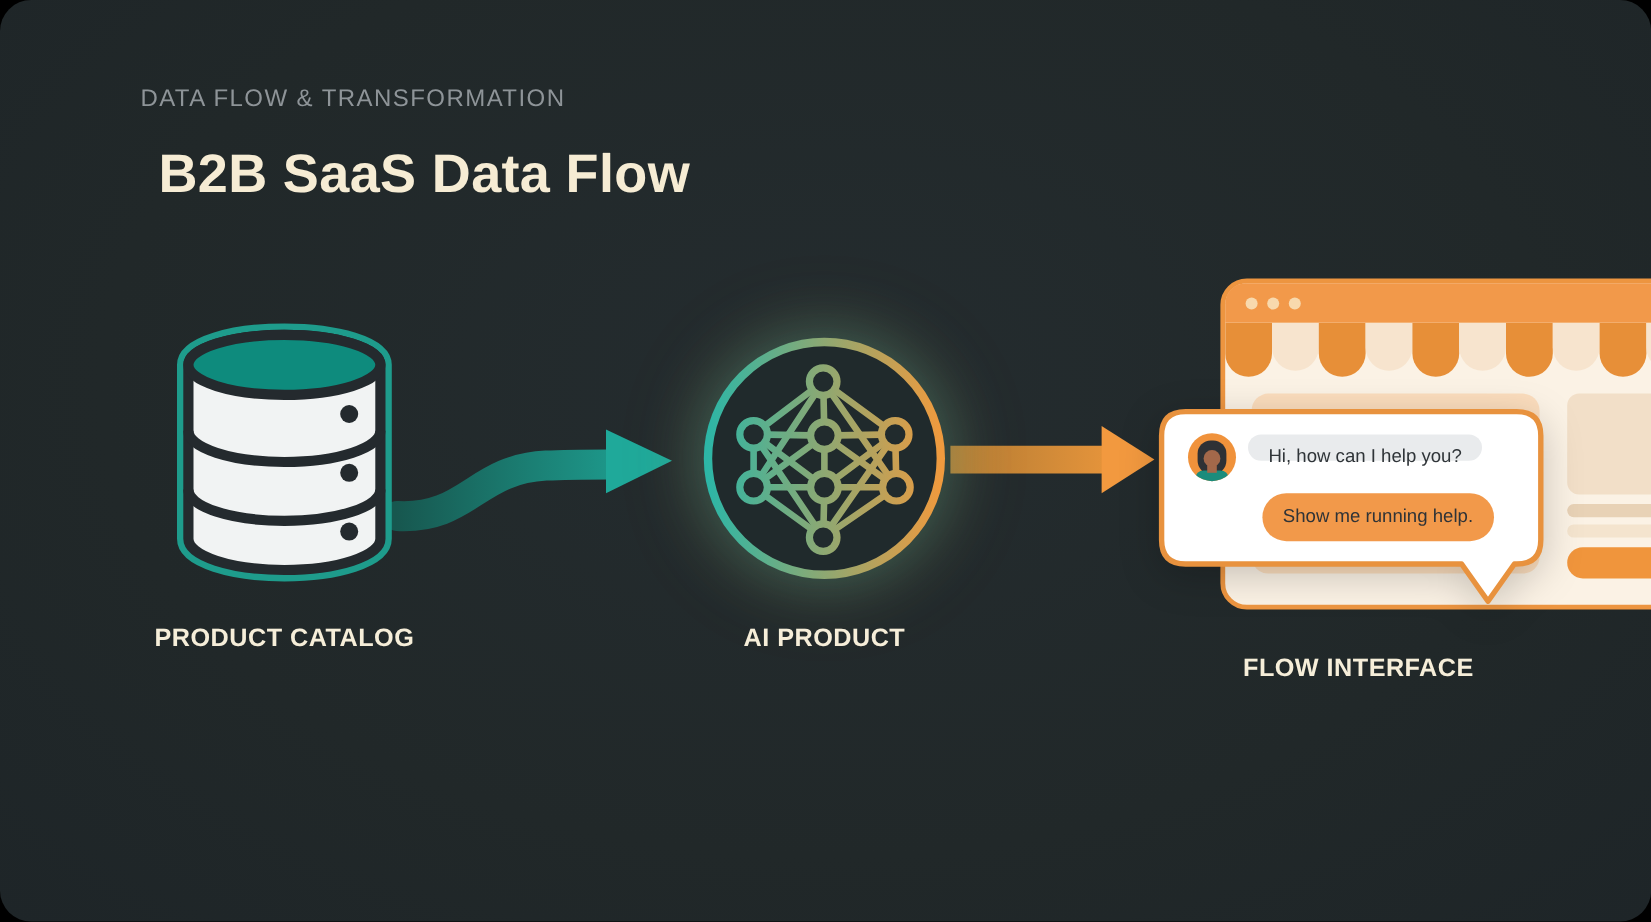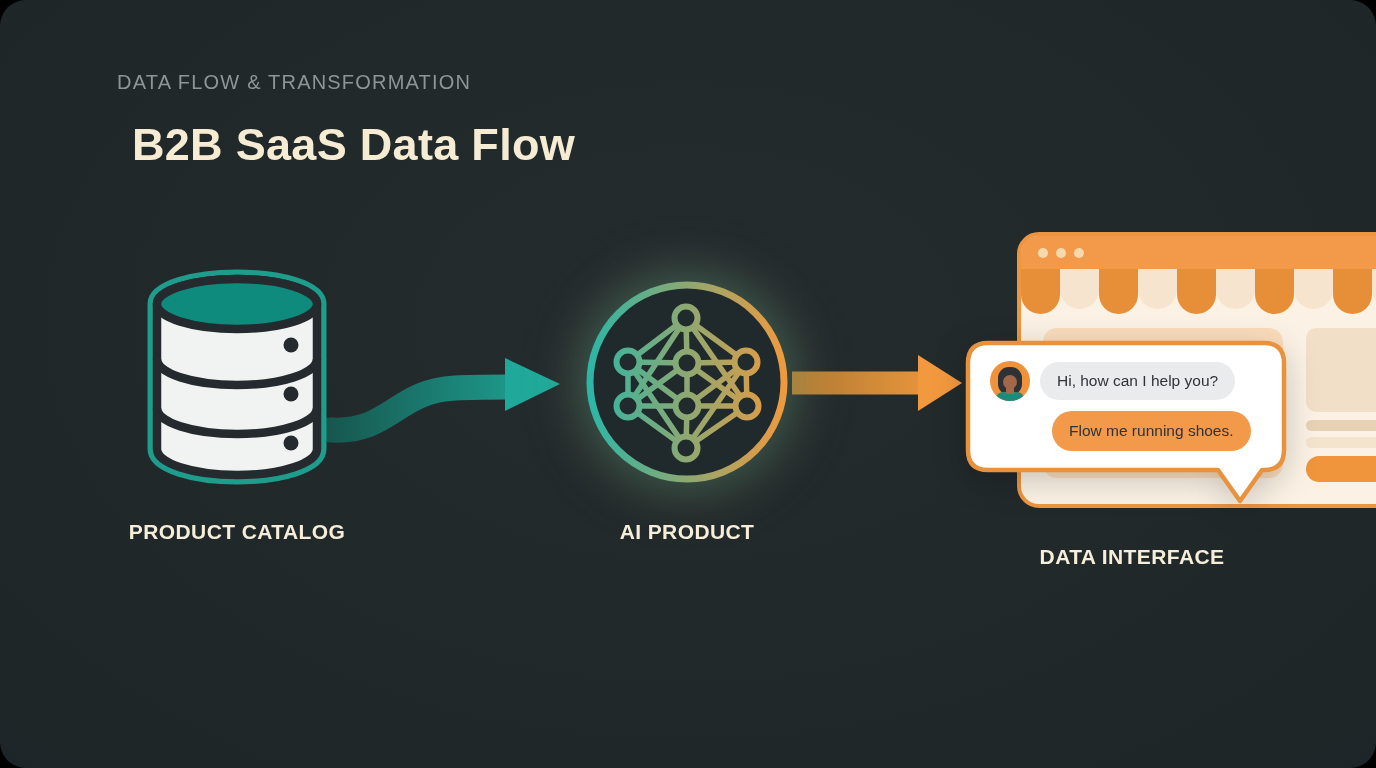--- a/index.html
+++ b/index.html
@@ -57,21 +57,21 @@
   .rc-line1{margin-top:8px; width:112px; height:11px; background:#e8d2b6; border-radius:6px;}
   .rc-line2{margin-top:6px; width:96px; height:11px; background:#f4e4ce; border-radius:6px;}
   .rc-btn{margin-top:8px; width:112px; height:26px; background:#f0953c; border-radius:13px;}
 
   
   #chat-card{left:950px; top:330px; filter:drop-shadow(0 8px 16px rgba(0,0,0,.20));}
   .bubble{
     position:absolute; white-space:nowrap; font-size:15.5px; color:#2f3438;
   }
   .bubble-agent{
-    left:1040px; top:362px; height:38px; line-height:38px;
+    left:1040px; top:362px; height:22px; line-height:38px;
     padding:0 17px; border-radius:19px; background:#e9ebed;
   }
   .bubble-user{
     left:1052px; top:411px; height:40px; line-height:40px;
     padding:0 17px; border-radius:20px; background:#f2994a; color:#2f3337;
   }
 </style>
 </head>
 <body>
 
@@ -193,19 +193,19 @@
       <circle cx="1010" cy="381" r="20" fill="#f0923b"></circle>
       <g clip-path="url(#avclip)">
         <rect x="998" y="367" width="24" height="28" rx="11" fill="#2e3135"></rect>
         <rect x="996" y="392" width="28" height="14" rx="7" fill="#1b8c7c"></rect>
         <rect x="1006" y="384" width="8" height="10" fill="#a3684a"></rect>
         <circle cx="1010" cy="382" r="7" fill="#a3684a"></circle>
       </g>
     </g>
   </svg>
   <div class="bubble bubble-agent">Hi, how can I help you?</div>
-  <div class="bubble bubble-user">Flow me running shoes.</div>
+  <div class="bubble bubble-user">Show me running help.</div>
 
   <div class="node-label" id="lbl-db">PRODUCT CATALOG</div>
   <div class="node-label" id="lbl-ai">AI PRODUCT</div>
-  <div class="node-label" id="lbl-chat">DATA INTERFACE</div>
+  <div class="node-label" id="lbl-chat">FLOW INTERFACE</div>
 
 </div>
 
 </body></html>

